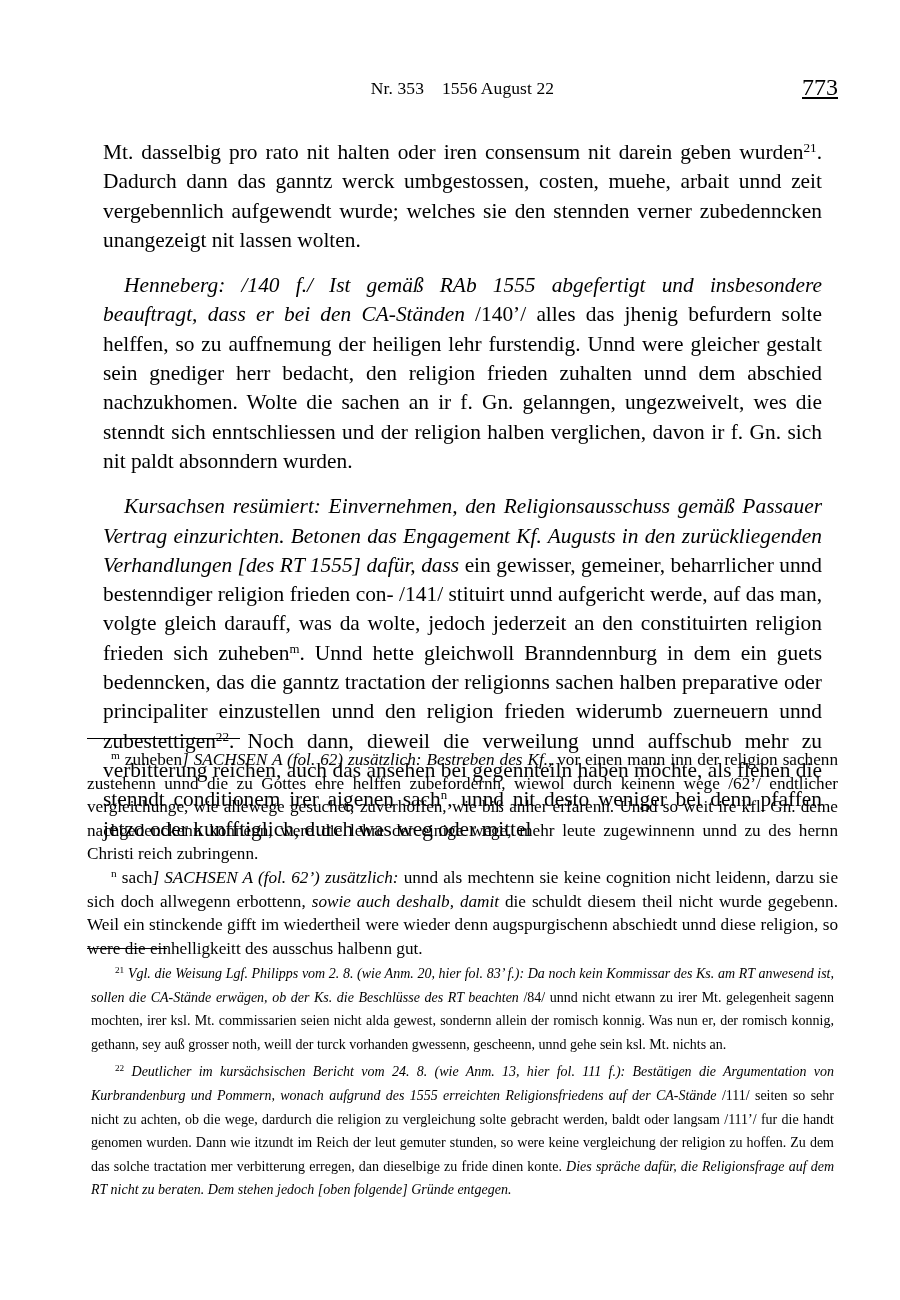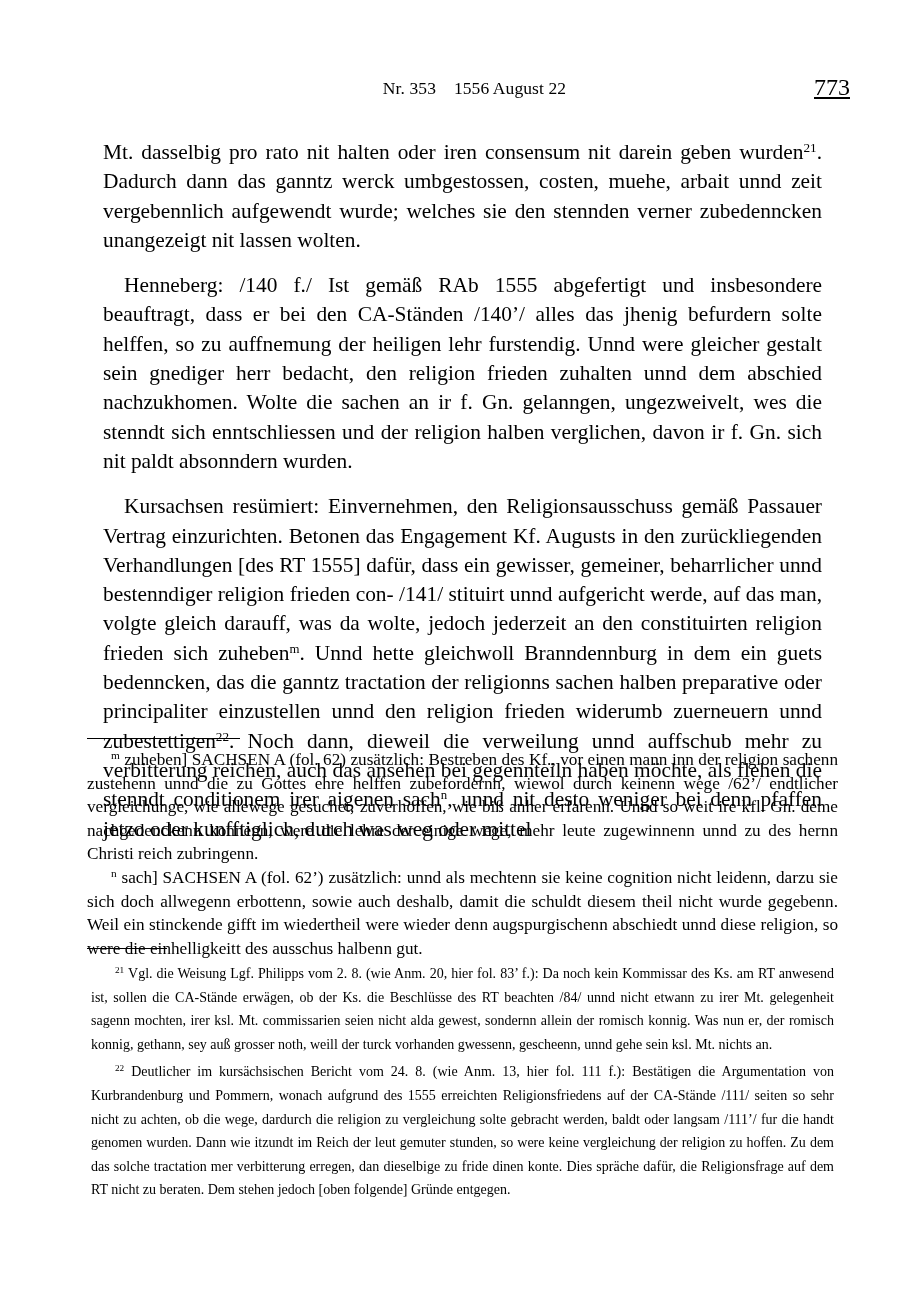--- a/index.html
+++ b/index.html
@@ -15,21 +15,21 @@
     position: relative;
     width: 900px;
     height: 1300px;
     background: #ffffff;
     overflow: hidden;
     box-sizing: border-box;
   }
   
   #running-head {
     position: absolute;
-    left: 99px;
+    left: 87px;
     top: 78px;
     width: 751px;
     height: 26px;
   }
   #running-head .rh-center {
     position: absolute;
     left: 0;
     right: 0;
     text-align: center;
     font-size: 17.5px;
@@ -54,21 +54,21 @@
     margin: 16px;
     font-size: 21.4px;
     line-height: 29.3px;
     text-align: justify;
     text-justify: inter-word;
     hyphens: none;
   }
   p.body.indent {
     text-indent: 21px;
   }
-  .it { }
+  .it { font-style: italic; }
   sup {
     font-size: 0.62em;
     line-height: 0;
     vertical-align: 0.55em;
   }
   sup.letter {
     font-size: 0.6em;
     vertical-align: 0.58em;
   }
   

